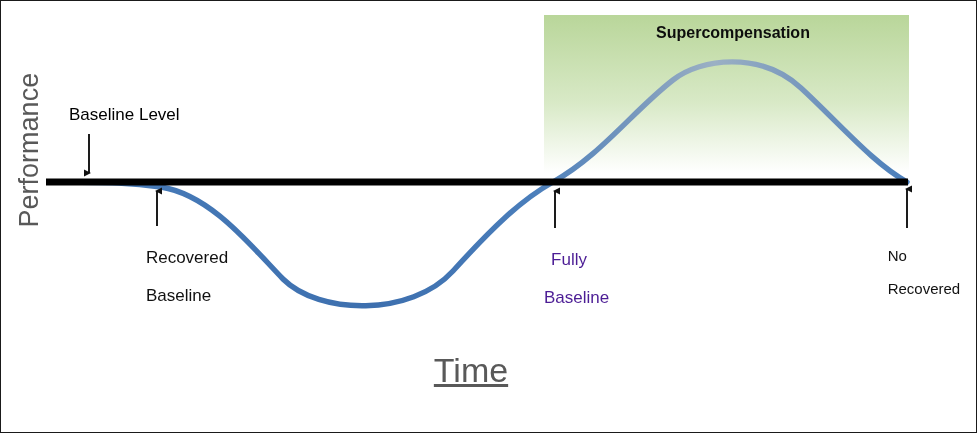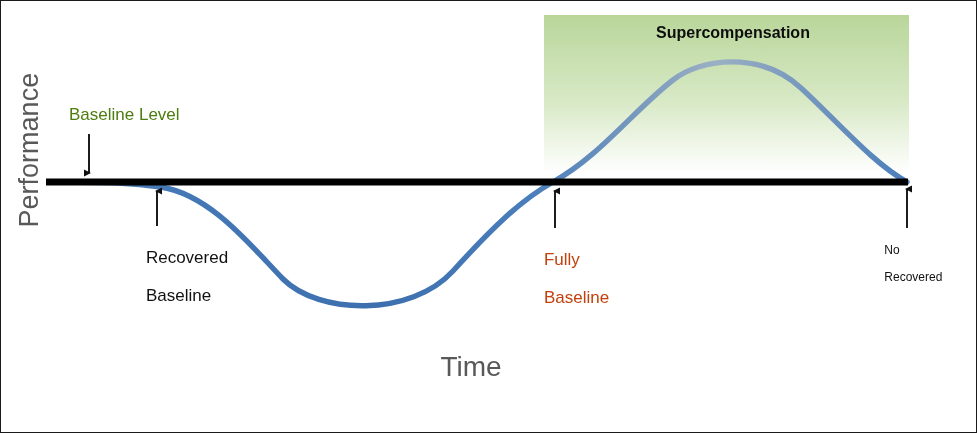--- a/index.html
+++ b/index.html
@@ -36,49 +36,50 @@
     text-align: center;
     transform: rotate(-90deg);
     font-size: 27px;
     color: #595959;
   }
   #x-axis-title {
     left: 370px;
     top: 350px;
     width: 200px;
     text-align: center;
-    font-size: 28px;
+    font-size: 34px;
     color: #595959;
+    text-decoration: underline;
   }
   #baseline-label {
     left: 68px;
     top: 104px;
     font-size: 17px;
-    color: #4d7c0f;
+    color: #000000;
   }
   #training-label {
     left: 126px;
     top: 228px;
     width: 62px;
     text-align: center;
     font-size: 17px;
     color: #111111;
   }
   #recovered-label {
     left: 524px;
     top: 230px;
     width: 62px;
-    text-align: left;
+    text-align: right;
     font-size: 17px;
-    color: #c2410c;
+    color: #4c1d95;
   }
   #noadapt-label {
     left: 870px;
     top: 230px;
-    font-size: 12px;
+    font-size: 15px;
     color: #111111;
   }
   #superc-label {
     left: 601px;
     top: 23px;
     width: 262px;
     text-align: center;
     font-size: 16px;
     font-weight: bold;
     color: #0d0d0d;

